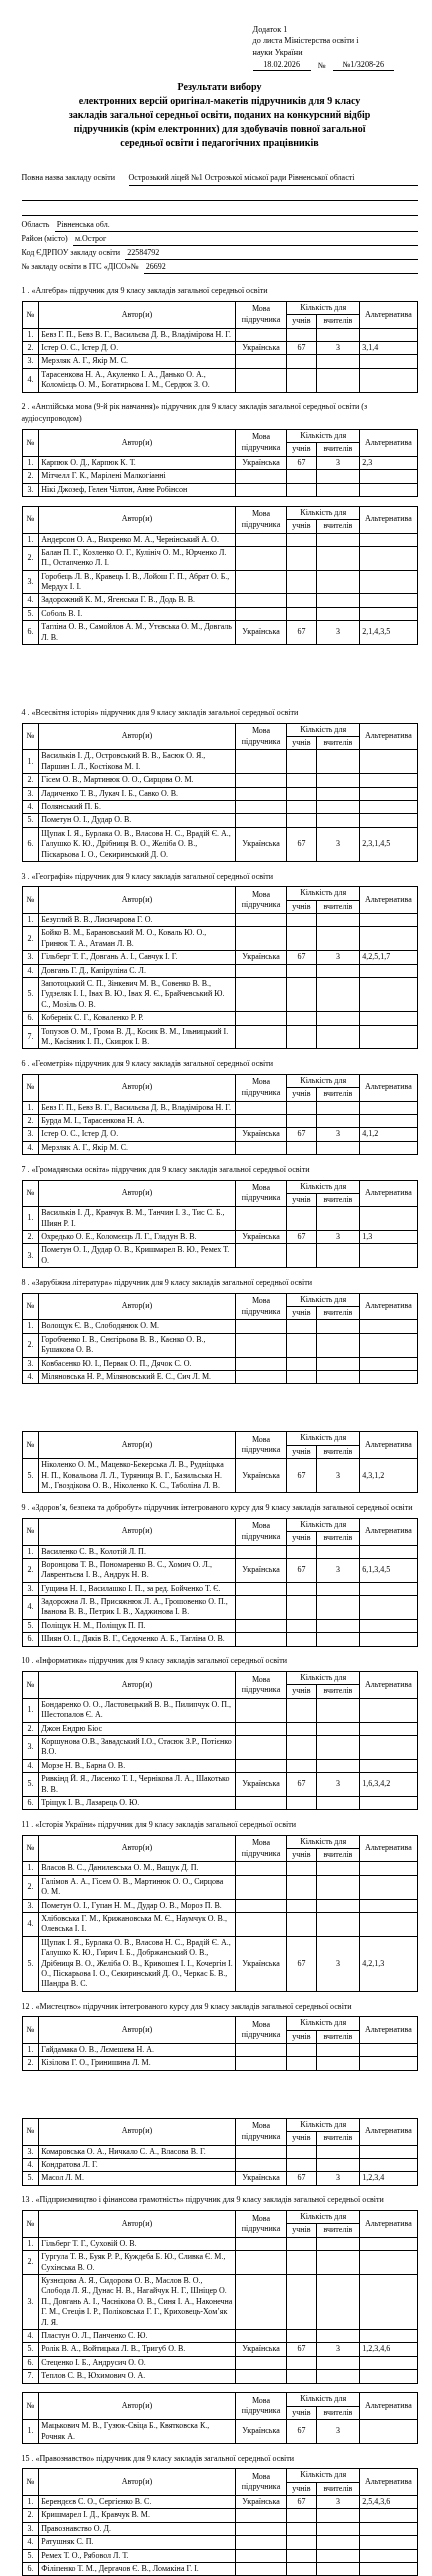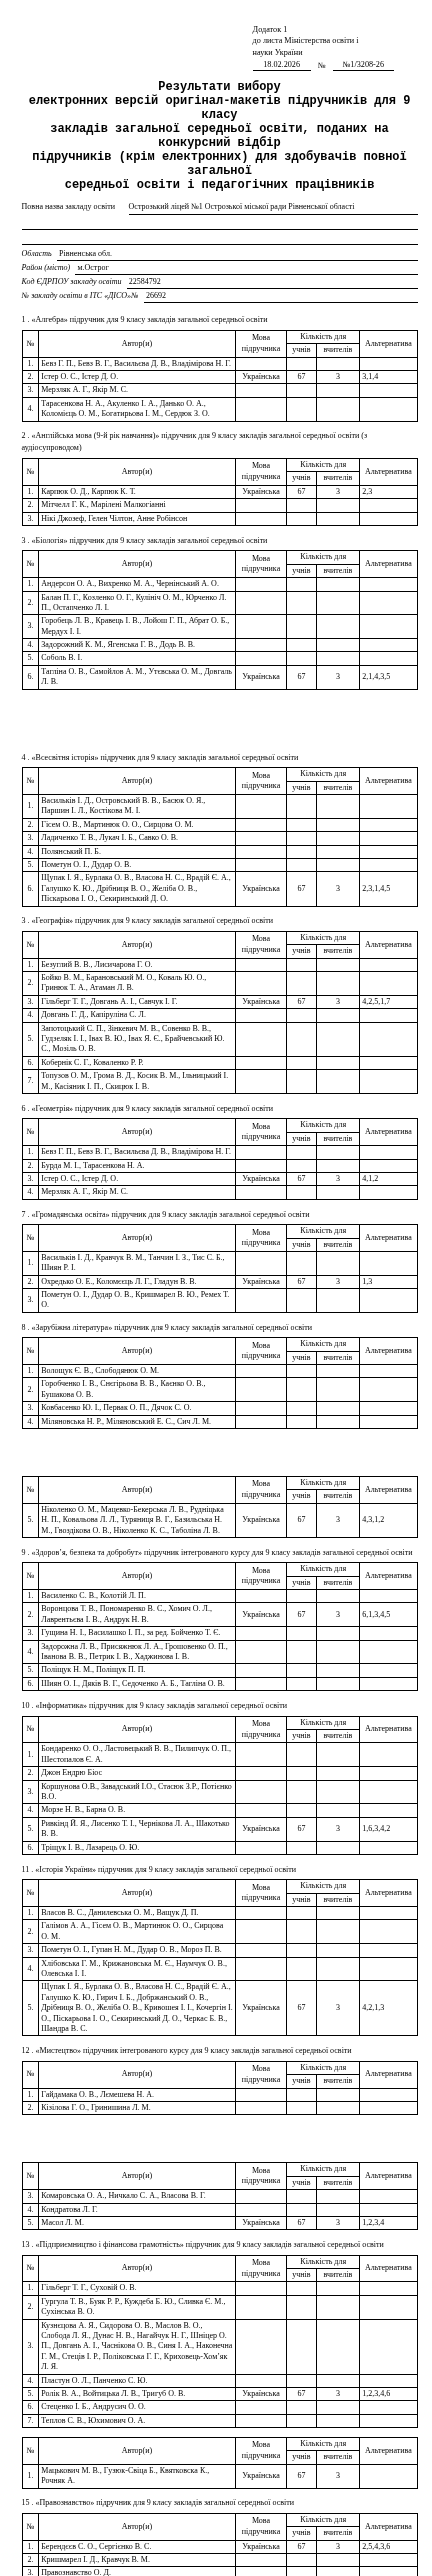--- a/index.html
+++ b/index.html
@@ -7,28 +7,28 @@
     width:433px;height:2971px;background:#ffffff;color:#000;
     font-family:"Liberation Serif","DejaVu Serif",serif;
     font-size:8px;line-height:1.3;box-sizing:border-box;
     padding:24px 15.5px 0 21.6px;overflow:hidden;margin:0 auto;position:relative;
   }
   .annex{margin-left:231px;font-size:8.2px;line-height:11.3px;}
   .annex-date{display:flex;align-items:flex-end;margin-top:1px;}
   .annex-date .d{border-bottom:0.5px solid #000;min-width:58px;text-align:center;}
   .annex-date .no{margin:0 7.2px;}
   .annex-date .n{border-bottom:0.5px solid #000;min-width:61px;text-align:center;}
-  .doc-title{ text-align:center;font-weight:bold;font-size:12px;line-height:14px;margin-top:9.3px;font-family:Liberation Mono, monospace;}
-  .school-row{display:flex;margin-top:10px;}
+  .doc-title{ text-align:center;font-weight:bold;font-size:10px;line-height:14px;margin-top:9.3px;}
+  .school-row{display:flex;margin-top:23px;}
   .school-label{flex:none;width:107px;}
   .school-value{flex:1;border-bottom:0.5px solid #000;padding-bottom:1.5px;}
   .blank-line{border-bottom:0.5px solid #000;height:14px;}
   .fields{margin-top:4.1px;}
   .field-row{display:flex;align-items:baseline;height:14px;}
-  .field-label{flex:none;padding-right:5.2px;white-space:nowrap;font-style:italic;}
+  .field-label{flex:none;padding-right:5.2px;white-space:nowrap;}
   .field-value{flex:1;border-bottom:0.5px solid #000;padding-left:2.1px;}
   .section{margin-top:8.8px;}
   .section.page-break{margin-top:62px;}
   .section-title{margin-bottom:3.6px;line-height:1.5;}
   .seg.cont{margin-top:47px;}
   table.tb{width:100%;border-collapse:collapse;border:1px solid #000;table-layout:fixed;}
   .tb th,.tb td{border:0.5px solid #000;padding:1px 2.1px;vertical-align:middle;font-weight:normal;font-size:8px;}
   .tb thead th{text-align:center;}
   .tb thead tr:last-child th, .tb thead th[rowspan]{border-bottom:1px solid #000;}
   .c-num{text-align:center;padding:1px 0.5px;}
@@ -203,21 +203,20 @@
                 <td class="c-cnt"></td>
                 <td class="c-cnt"></td>
                 <td class="c-alt"></td>
               </tr>
             </tbody>
     </table>
   </div>
 </div>
 
   <div class="section">
-    <div class="section-title">3 . «Біологія» підручник для 9 класу закладів загальної середньої освіти</div>
 
   <div class="seg">
     <table class="tb">
       <colgroup>
         <col style="width:4.2%">
               <col style="width:49.8%">
               <col style="width:13.0%">
         <col style="width:7.5%">
               <col style="width:11.0%">
               <col style="width:14.5%">

